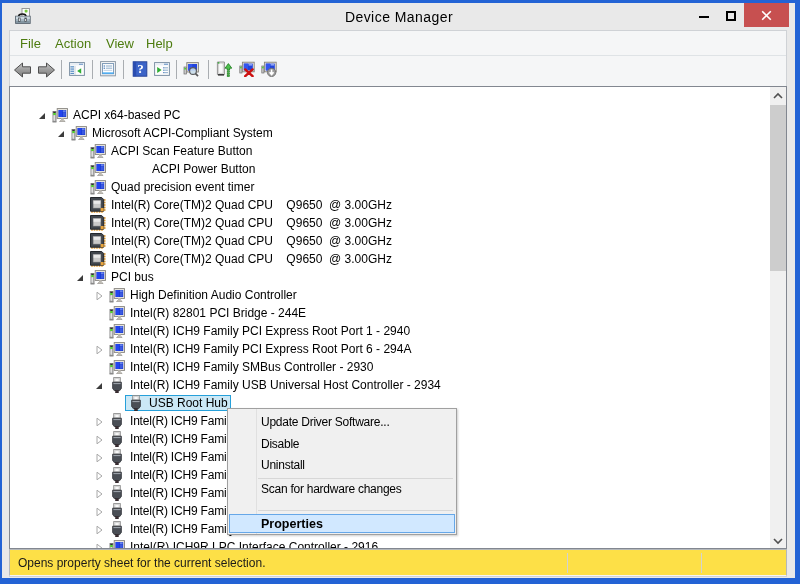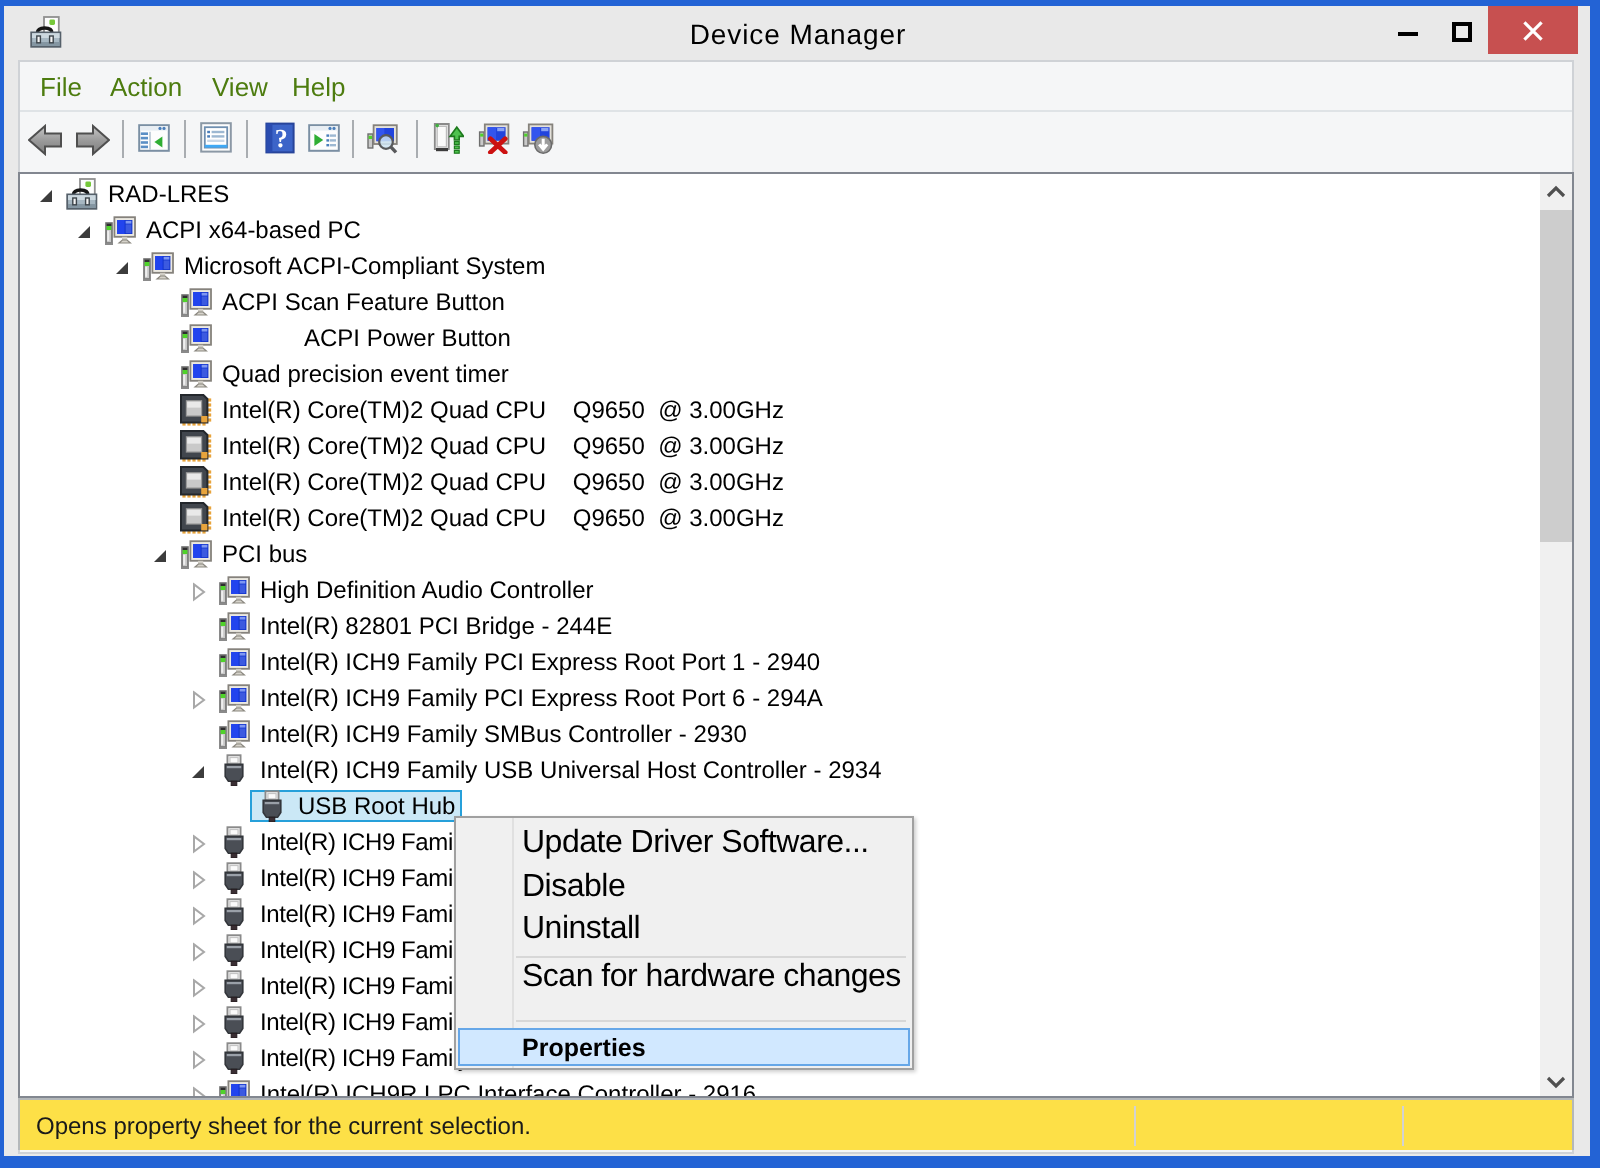--- a/index.html
+++ b/index.html
@@ -23,21 +23,21 @@
 .tri{position:absolute;top:4px;}
 .ric{position:absolute;top:1px;}
 #sel{position:absolute;left:115px;top:0.5px;width:104px;height:14px;background:#cbe8f6;border:1px solid #26a0da;}
 #scroll{position:absolute;left:760px;top:0;width:16px;height:461px;background:#f0f0f0;}
 #thumb{position:absolute;left:0;top:18px;width:16px;height:166px;background:#cdcdcd;}
 #statusbar{position:absolute;left:-1px;top:518px;width:776px;height:25px;background:#fde047;border:1px solid #b4b8bb;border-bottom:none;font-size:12px;color:#1a1a1a;}
 #statusbar .txt{position:absolute;left:8px;top:6px;}
 .ssep{position:absolute;top:3px;width:1px;height:20px;background:#d2d2d2;}
 #ctxmenu{position:absolute;left:227px;top:408px;width:228px;height:125px;background:#f0f0f0;border:1px solid #a0a0a0;box-shadow:1px 1px 2px rgba(0,0,0,0.2);z-index:30;}
 #ctxmenu .gutter{position:absolute;left:28px;top:0;width:1px;height:100%;background:#e0e0e0;}
-.cmi{position:absolute;left:33px;font-size:16px;letter-spacing:-0.25px;line-height:14px;color:#000;}
+.cmi{position:absolute;left:33px;font-size:12px;letter-spacing:-0.25px;line-height:14px;color:#000;}
 .csep{position:absolute;left:30px;width:195px;height:1px;background:#d7d7d7;}
 #cmhl{position:absolute;left:1px;top:105px;width:224px;height:17px;background:#d1e8ff;border:1px solid #66a7e8;}
 </style>
 </head>
 <body>
 <div id="frame"></div>
 <div id="title">Device Manager</div>
 <div id="minbtn"></div>
 <div id="maxbtn"></div>
 <div id="closebtn">
@@ -161,32 +161,20 @@
         <rect x="1.1" y="5.8" width="1.6" height="1.5" fill="#4fd32a"></rect>
         <rect x="3.4" y="1.2" width="11.8" height="9.6" fill="#e4e1da" stroke="#85827c" stroke-width="0.9"></rect>
         <rect x="4.8" y="2.6" width="9" height="6.8" fill="#2244dd"></rect>
         <rect x="4.8" y="2.6" width="4.2" height="6.8" fill="#3355ee"></rect>
         <rect x="9.6" y="3" width="3.6" height="1.6" fill="#8ba3f4"></rect>
         <circle cx="10.6" cy="11.4" r="4.2" fill="#9c9c9c" stroke="#6a6a6a" stroke-width="0.8"></circle>
         <path d="M10.6 8.4 V13 M8.6 11.2 L10.6 13.6 L12.6 11.2" stroke="#ffffff" stroke-width="1.5" fill="none"></path>
       </svg>
   </div>
   <div id="treebox">
-<div class="row" style="top:1px"><svg class="tri" style="left:7px" width="12" height="12" viewBox="0 0 12 12">
-          <path d="M9 3 L9 9 L3 9 Z" fill="#3c3c3c"></path>
-        </svg><svg class="ric" style="left:23px" width="16" height="16" viewBox="0 0 16 16">
-          <rect x="7" y="0.5" width="7.4" height="8.6" fill="#fdfdfd" stroke="#909090" stroke-width="0.9"></rect>
-          <rect x="9.7" y="1.7" width="2.8" height="2.8" rx="0.7" fill="#76c83a"></rect>
-          <path d="M3.6 8.6 Q3.6 6 7.3 6 Q11 6 11 8.6" fill="none" stroke="#161616" stroke-width="1.7"></path>
-          <rect x="0.6" y="8.2" width="14.6" height="7.2" fill="#a6b7c2" stroke="#55606a" stroke-width="0.9"></rect>
-          <rect x="1" y="8.6" width="13.8" height="2.4" fill="#ccd8df"></rect>
-          <rect x="1" y="13" width="13.8" height="2" fill="#8496a2"></rect>
-          <rect x="3.4" y="10" width="1.8" height="3.4" fill="#f4f4f4" stroke="#3c444a" stroke-width="0.7"></rect>
-          <rect x="9.8" y="10" width="1.8" height="3.4" fill="#f4f4f4" stroke="#3c444a" stroke-width="0.7"></rect>
-        </svg><span class="t" style="left:44px;">RAD-LRES</span></div>
 <div class="row" style="top:19px"><svg class="tri" style="left:26px" width="12" height="12" viewBox="0 0 12 12">
           <path d="M9 3 L9 9 L3 9 Z" fill="#3c3c3c"></path>
         </svg><svg class="ric" style="left:42px" width="16" height="16" viewBox="0 0 16 16">
           <rect x="1" y="4.5" width="3" height="10" fill="#c9c9c9" stroke="#6e6e6e" stroke-width="0.8"></rect>
           <rect x="1.3" y="4.8" width="2.4" height="1.2" fill="#2e2e2e"></rect>
           <rect x="1.3" y="6" width="2.4" height="2" fill="#4fd32a"></rect>
           <rect x="1.6" y="8.4" width="1" height="5" fill="#efefef"></rect>
           <rect x="0.5" y="14.2" width="4" height="1.3" fill="#8a8a8a"></rect>
           <rect x="5.2" y="1.6" width="10.3" height="9.8" fill="#ece9e2" stroke="#85827c" stroke-width="0.9"></rect>
           <rect x="6.6" y="3" width="7.6" height="7" fill="#1133cc"></rect>

